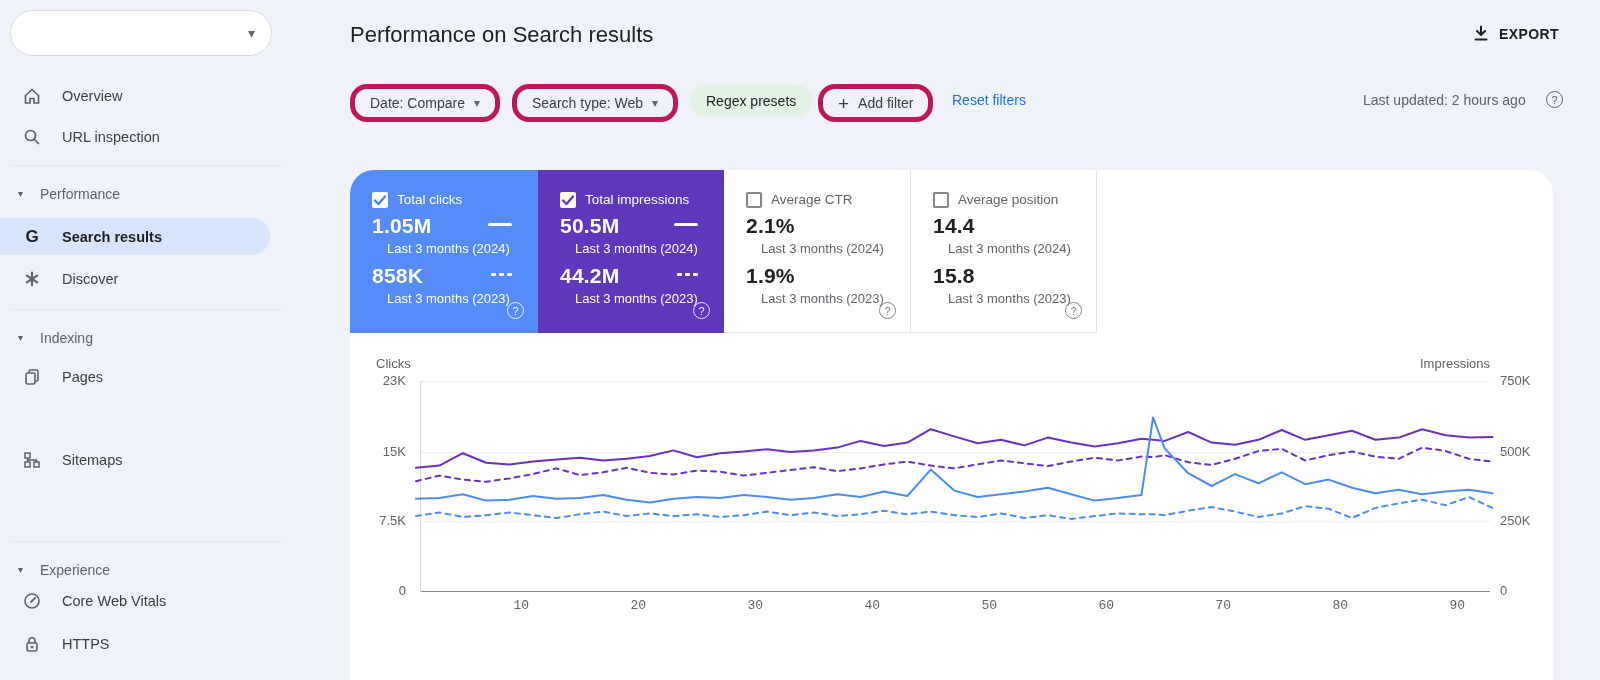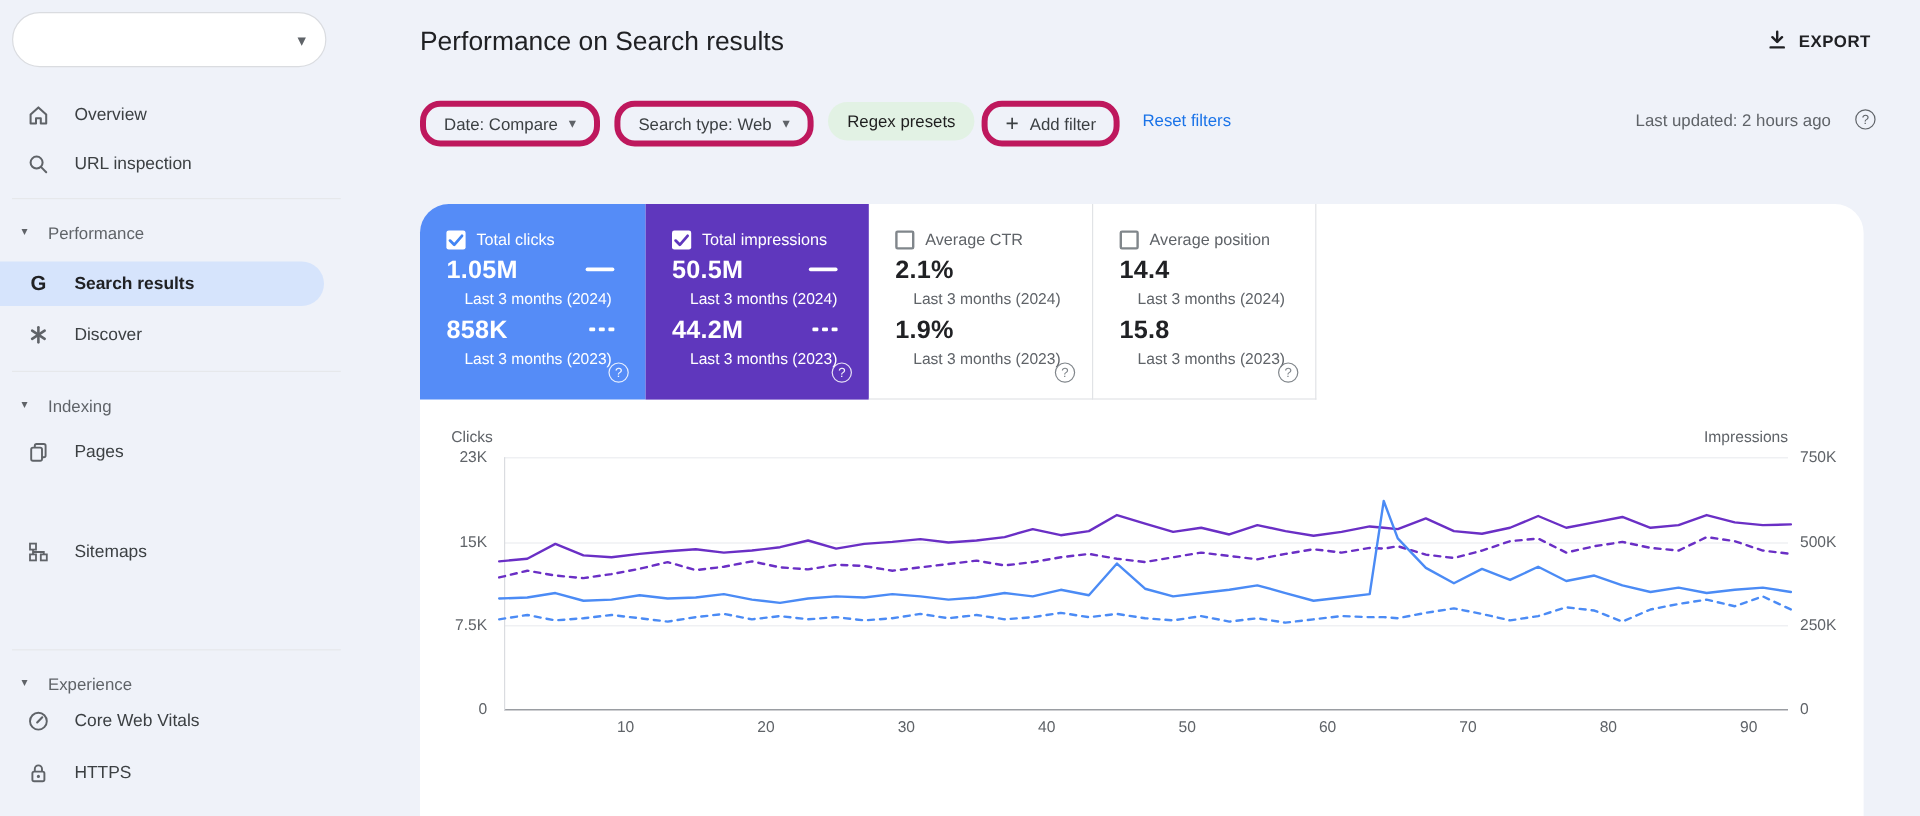--- a/index.html
+++ b/index.html
@@ -74,21 +74,21 @@
   
   .axis-title { position:absolute; font-size:13px; color:#5f6368;margin-left:10px; }
   .ytick { position:absolute; font-size:13px; color:#5f6368; }
   .ytick.l { left:0; width:56px; text-align:right; }
   .ytick.r { left:1150px; width:52px; text-align:left; }
   .gridline { position:absolute; left:70px; width:1070px; height:1px; background:#ebedf0; }
   .gridline.base { background:#82868c; }
   .vaxis { position:absolute; left:70px; top:211px; width:1px; height:211px; background:#dadce0; }
   #chart-svg { position:absolute; left:66px; top:211px; overflow:visible; }
   .x-tick { position:absolute; top:428px; width:30px; text-align:center;
-    font-size:13px; color:#5f6368; }
+    font-size:13px; color:#5f6368;font-family:Liberation Mono, monospace; }
   svg.ik { display:block; }
 </style>
 </head>
 <body>
 
 <div class="sidebar">
 
   <div class="prop-selector">
     <span class="caret">▾</span>
   </div>

